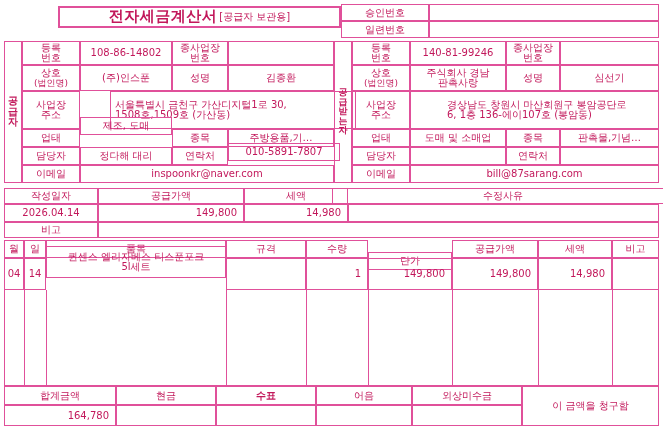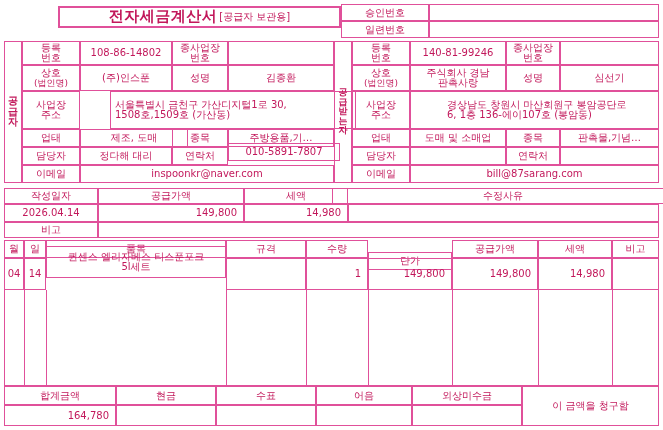--- a/index.html
+++ b/index.html
@@ -85,21 +85,21 @@
     <span>주소</span>
   </div>
   <div class="bx vert left" style="left:80px;top:91px;width:246px;height:38px;align-items:flex-start;justify-content:center;margin-left:30px;">
     <span>서울특별시  금천구  가산디지털1로  30,</span>
     <span>1508호,1509호  (가산동)</span>
   </div>
 
   <div class="bx" style="left:22px;top:129px;width:58px;height:18px;">
     <span>업태</span>
   </div>
-  <div class="bx" style="left:80px;top:129px;width:108px;height:18px;">
+  <div class="bx" style="left:80px;top:117px;width:92px;height:18px;">
     <span>제조, 도매</span>
   </div>
   <div class="bx" style="left:172px;top:129px;width:56px;height:18px;">
     <span>종목</span>
   </div>
   <div class="bx" style="left:228px;top:129px;width:106px;height:18px;">
     <span>주방용품,기…</span>
   </div>
 
   <div class="bx" style="left:22px;top:147px;width:58px;height:18px;">
@@ -302,21 +302,21 @@
   <div class="sep" style="left:452px;top:290px;width:1px;height:96px;"></div>
   <div class="sep" style="left:538px;top:290px;width:1px;height:96px;"></div>
   <div class="sep" style="left:612px;top:290px;width:1px;height:96px;"></div>
 
   <div class="bx" style="left:4px;top:386px;width:112px;height:19px;">
     <span>합계금액</span>
   </div>
   <div class="bx" style="left:116px;top:386px;width:100px;height:19px;">
     <span>현금</span>
   </div>
-  <div class="bx" style="left:216px;top:386px;width:100px;height:19px;">
+  <div class="bx" style="left:216px;top:386px;width:100px;height:19px;font-weight:bold;">
     <span>수표</span>
   </div>
   <div class="bx" style="left:316px;top:386px;width:96px;height:19px;">
     <span>어음</span>
   </div>
   <div class="bx" style="left:412px;top:386px;width:110px;height:19px;">
     <span>외상미수금</span>
   </div>
   <div class="bx" style="left:522px;top:386px;width:137px;height:40px;">
     <span>이 금액을 청구함</span>

